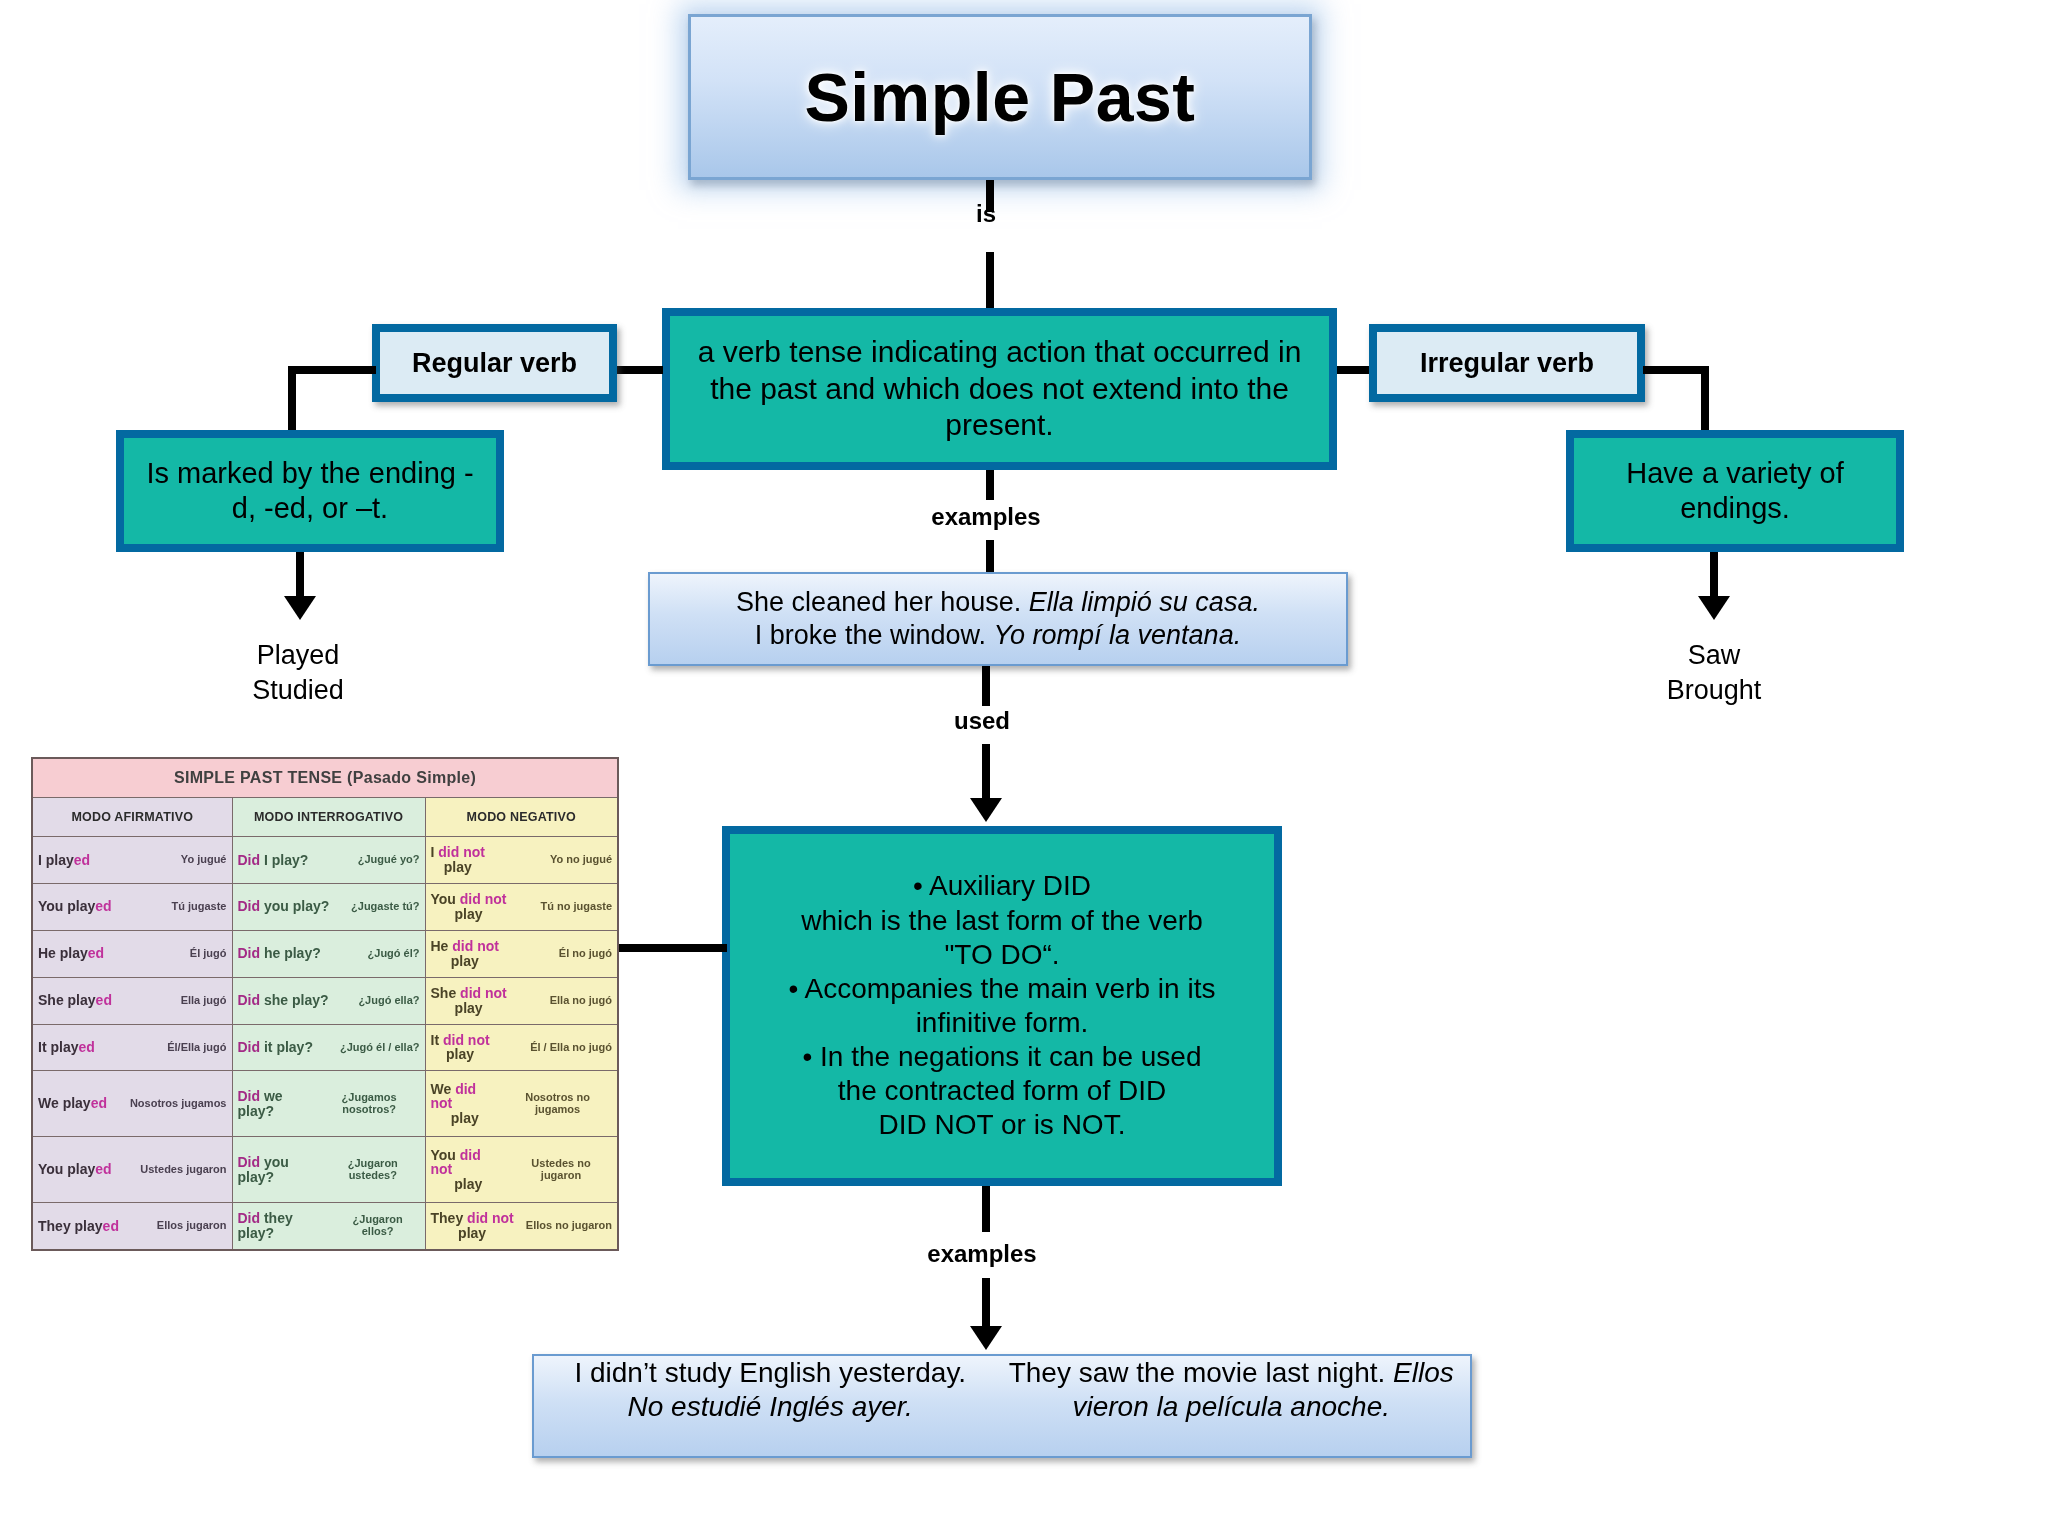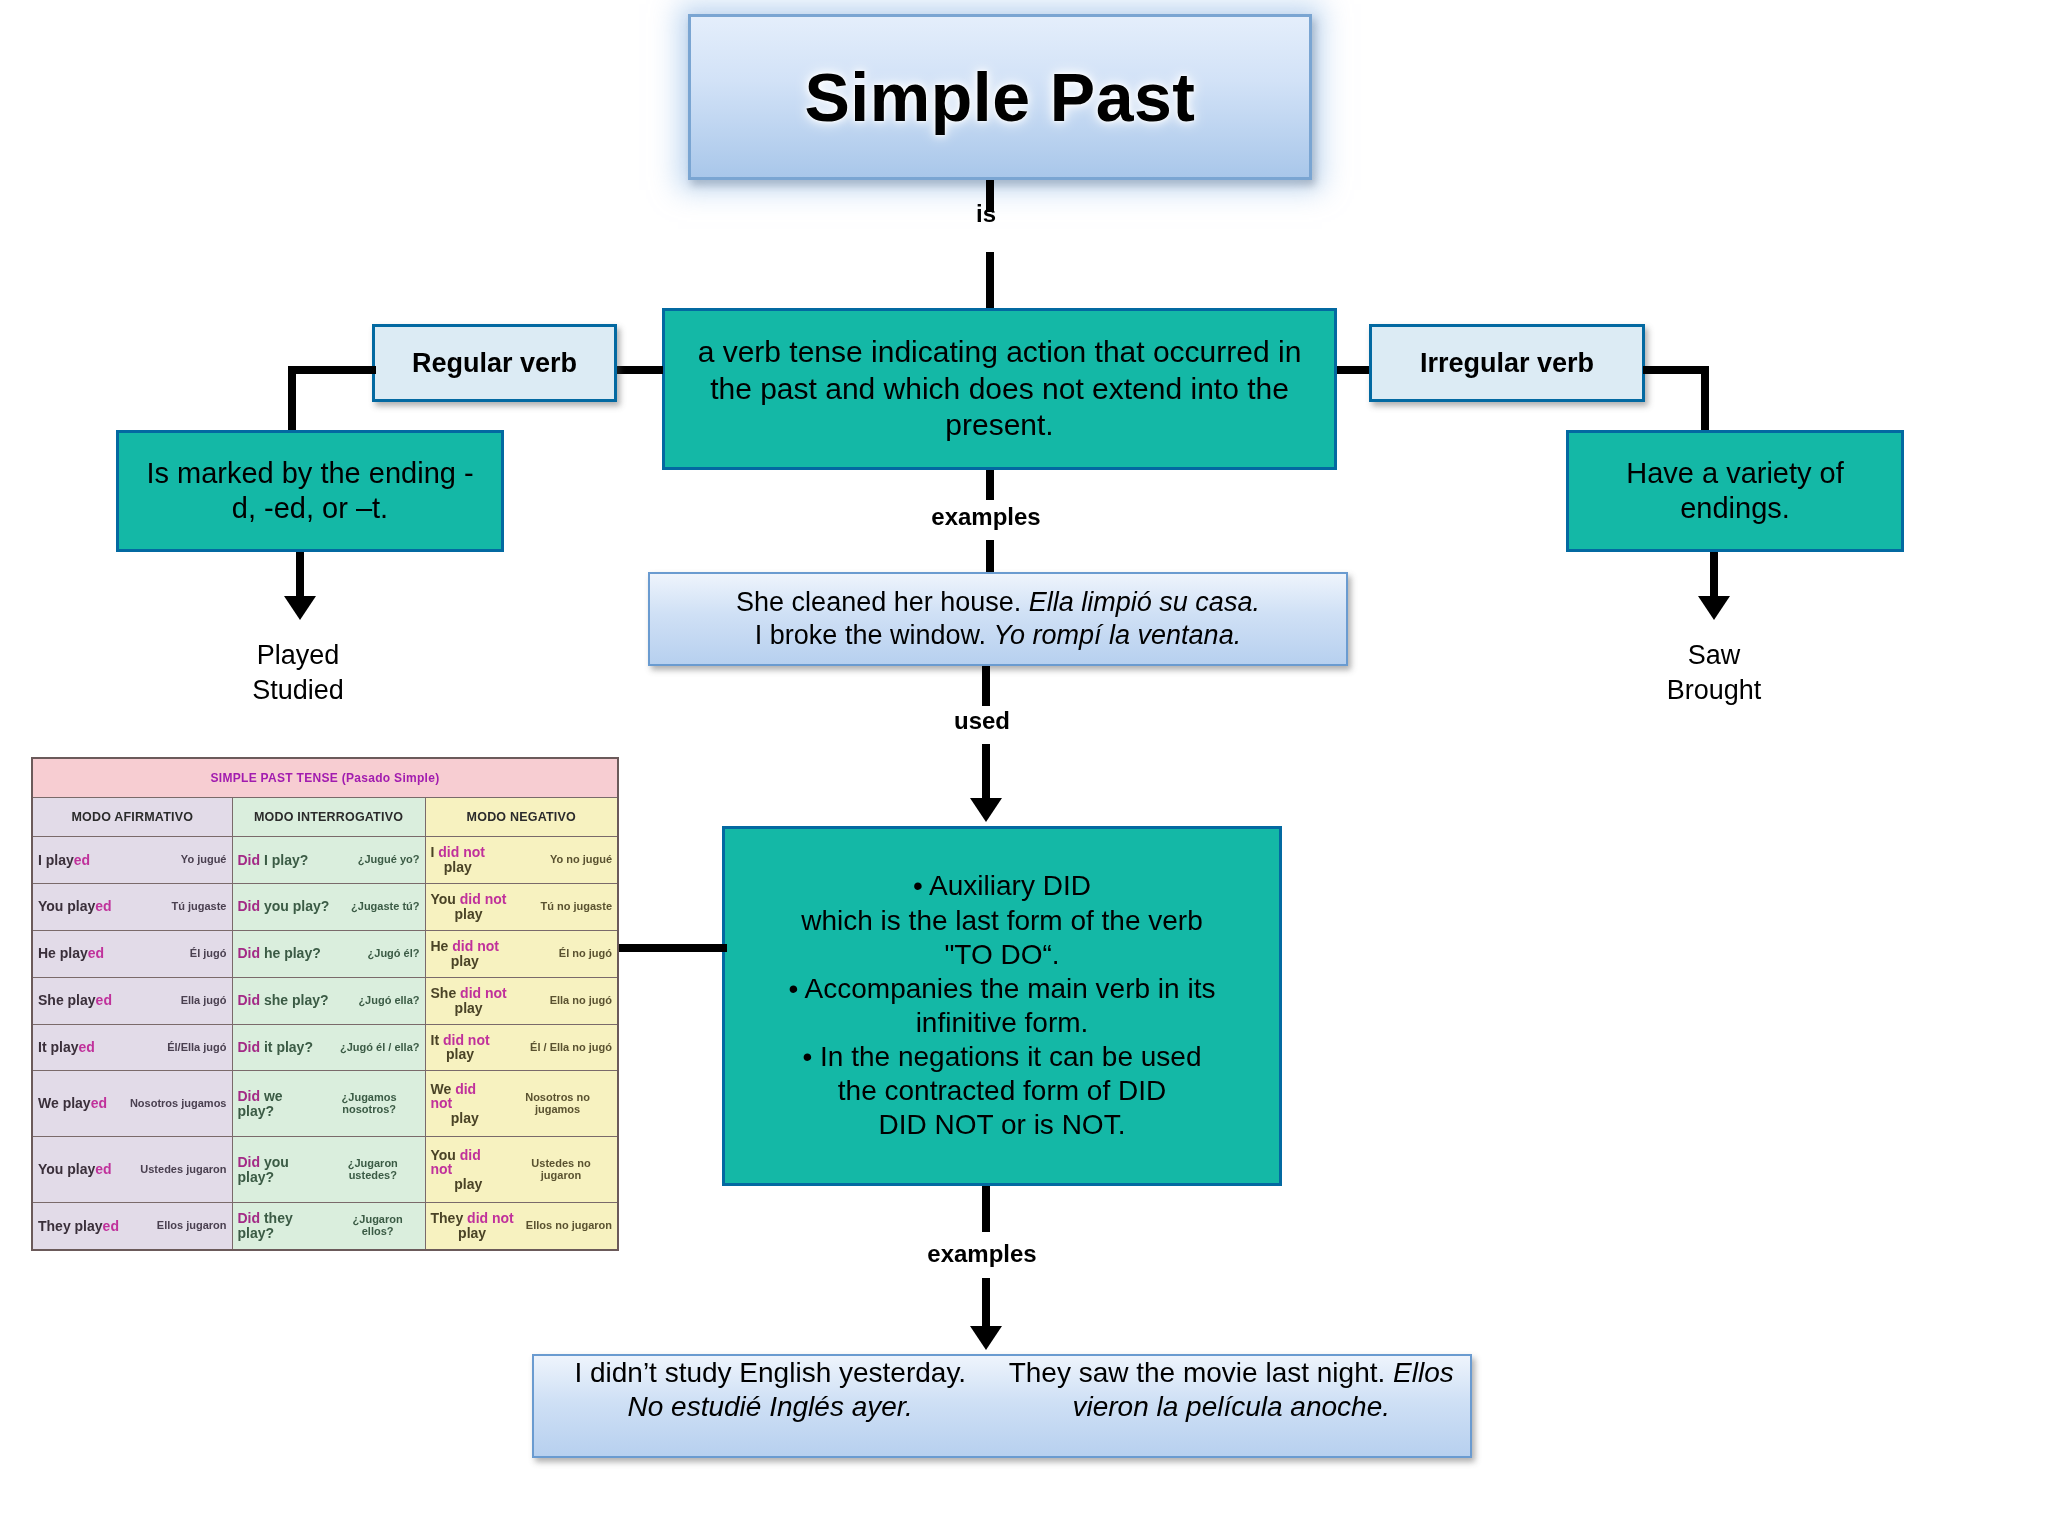--- a/index.html
+++ b/index.html
@@ -1,21 +1,21 @@
 <!DOCTYPE html>
 <html><head>
 <meta charset="utf-8">
 <style>
   html,body{margin:0;padding:0;background:#ffffff;}
   body{width:2048px;height:1536px;position:relative;overflow:hidden;
        font-family:"Liberation Sans", sans-serif;color:#000;}
   #stage{position:absolute;left:0;top:0;width:2048px;height:1536px;}
 
   
-  .box{position:absolute;box-sizing:border-box;border:3px solid #0369a1;
+  .box{position:absolute;box-sizing:border-box;border:8px solid #0369a1;
        display:flex;align-items:center;justify-content:center;text-align:center;
        line-height:1.22;}
   .box-white{background:#14b8a6;}
   .box-lightblue{background:#dcebf4;}
   .grad{background:linear-gradient(180deg,#eef4fc 0%,#cfe0f5 45%,#b7d0ef 100%);}
   .shadow{box-shadow:3px 4px 6px rgba(80,80,80,.45);}
 
   
   #title-box{left:688px;top:14px;width:624px;height:166px;
      border:3px solid #7aa5d2;
@@ -34,22 +34,22 @@
   .vline{position:absolute;background:#000;width:8px;}
   .hline{position:absolute;background:#000;height:8px;}
   .arrow{position:absolute;width:0;height:0;border-left:16px solid transparent;
          border-right:16px solid transparent;border-top:24px solid #000;}
 
   
   #conj-table{position:absolute;left:31px;top:757px;width:586px;height:494px;
      border:2px solid #6b5a5a;border-collapse:collapse;table-layout:fixed;
      background:#fff;font-size:11px;}
   #conj-table td{border:1px solid #7a6a6a;padding:0;vertical-align:middle;}
-  .t-title{background:#f7cdd2;text-align:center;font-weight:bold;font-size:12px;
-     color:#a21caf;letter-spacing:.3px;height:38px;}
+  .t-title{background:#f7cdd2;text-align:center;font-weight:bold;font-size:16px;
+     color:#404040;letter-spacing:.3px;height:38px;}
   .t-head{background:#f7cdd2;text-align:center;font-weight:bold;font-size:12.5px;
      color:#2b2b2b;height:38px;letter-spacing:.2px;}
   .c-aff{background:#e2dbe8;}
   .c-int{background:#daeedd;}
   .c-neg{background:#f7f2c0;}
   .cellwrap{display:flex;align-items:center;justify-content:space-between;
      padding:3px 5px;gap:4px;}
   .en{font-weight:bold;font-size:14px;color:#3a2f3a;text-align:left;line-height:1.05;}
   .es{font-size:11px;font-weight:bold;color:#4a4050;text-align:center;line-height:1.05;}
   .hl{color:#c0319b;}

